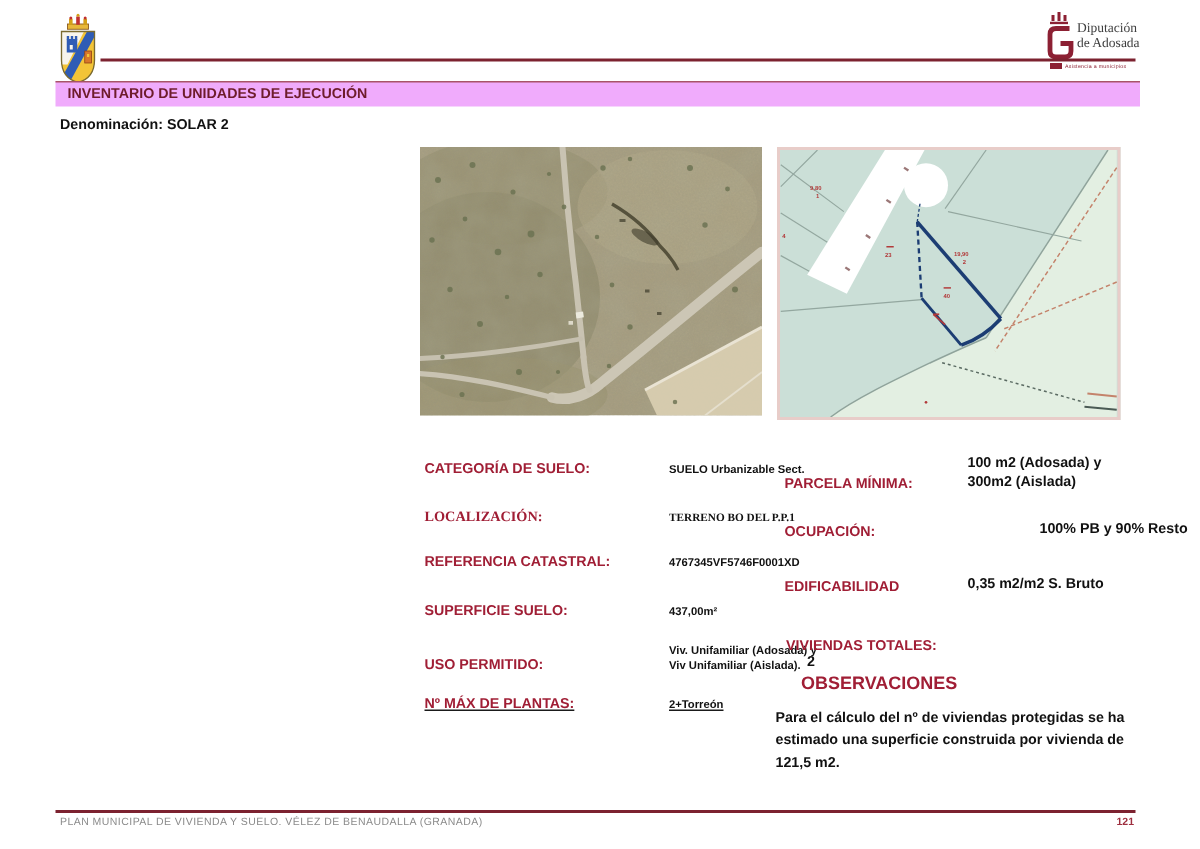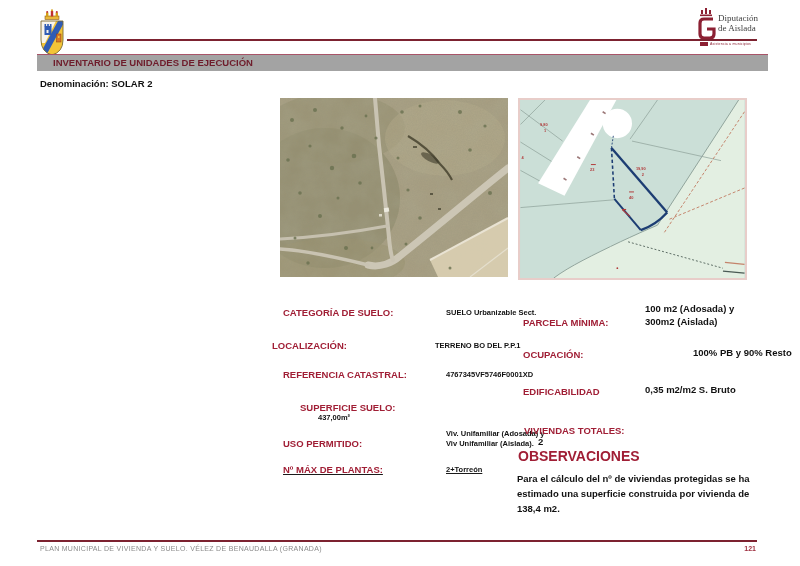--- a/index.html
+++ b/index.html
@@ -3,33 +3,33 @@
 <meta charset="utf-8">
 <style>
   html,body{margin:0;padding:0;background:#ffffff;}
   .page{
     position:relative;width:800px;height:566px;background:#ffffff;overflow:hidden;
     font-family:"Liberation Sans", sans-serif; color:#1a1a1a;
   }
   .abs{position:absolute;}
   .topline{background:#7c2230;height:2px;}
   .titlebar{
-    background:#a3a3a3;height:16px;line-height:16px;
-    color:#6e1c2b;font-weight:bold;font-size:9.5px;padding-left:16px;
+    background:#f0abfc;height:16px;line-height:16px;
+    color:#6e1c2b;font-weight:bold;font-size:9.5px;padding-left:8px;
     border-top:1px solid #a85468;
   }
   .denom{font-size:9.5px;font-weight:bold;color:#111;}
   .frow{display:flex;align-items:flex-end;}
   .flbl{color:#a01e35;font-weight:bold;font-size:9.5px;flex:none;}
   .flbl.w1{width:128px;}
   .flbl.w2{width:122px;}
   .fval{font-weight:bold;color:#111;}
   .fval.small{font-size:7.5px;line-height:10px;width:110px;padding-left:35px;}
   .fval.big{font-size:9.5px;line-height:12.5px;width:108px;}
-  .obs-title{color:#a01e35;font-weight:bold;font-size:14px;}
+  .obs-title{color:#a01e35;font-weight:bold;font-size:12px;margin-left:16px;}
   .obs-text{font-size:9.5px;font-weight:bold;line-height:15px;width:242px;color:#111;}
   .footline{background:#7c2230;height:2px;}
   .foot-left{font-size:7px;color:#8b8b8b;letter-spacing:0.3px;}
   .foot-page{font-size:7px;color:#9e2f3f;font-weight:bold;text-align:right;}
   .logo-name{font-family:"Liberation Serif", serif;color:#3f3f3f;font-size:9px;line-height:9.5px;}
   .logo-tag{font-size:3.5px;color:#8c2033;letter-spacing:0.2px;}
   .mapframe{border:2px solid #e8cdc9;background:#cbdfd7;}
 </style>
 </head>
 <body>
@@ -69,21 +69,21 @@
   <div class="abs" style="left:697px;top:6px;width:70px;height:44px;">
     <svg class="abs" style="left:0;top:0;" width="20" height="36" viewBox="0 0 20 36">
       <rect x="4" y="4" width="2" height="4" fill="#8c2033"></rect>
       <rect x="8" y="2" width="2" height="6" fill="#8c2033"></rect>
       <rect x="12" y="4" width="2" height="4" fill="#8c2033"></rect>
       <rect x="3" y="8.5" width="12" height="1.6" fill="#8c2033"></rect>
       <path d="M16,13 H7 Q3,13 3,17 V28 Q3,32 7,32 H13 Q17,32 17,28 V23 H10" fill="none" stroke="#8c2033" stroke-width="3.2"></path>
     </svg>
     <div class="abs logo-name" style="left:21px;top:8px;">
       <div>Diputación</div>
-      <div>de Aislada</div>
+      <div>de Adosada</div>
     </div>
     <div class="abs" style="left:3px;top:36px;width:8px;height:4px;background:#8c2033;"></div>
     <div class="abs logo-tag" style="left:13px;top:36px;">Asistencia a municipios</div>
   </div>
 
   <div class="abs topline" style="left:67px;top:39px;width:690px;"></div>
 
   <div class="abs titlebar" style="left:37px;top:54px;width:715px;">
     <span>INVENTARIO DE UNIDADES DE EJECUCIÓN</span>
   </div>
@@ -222,29 +222,29 @@
         </g>
         <circle cx="99" cy="172" r="0.9" fill="#b23a3a"></circle>
       </g>
     </svg>
   </div>
 
   <div class="abs frow" style="left:283px;top:307px;">
     <span class="flbl w1">CATEGORÍA DE SUELO:</span>
     <span class="fval small">SUELO Urbanizable Sect.</span>
   </div>
-  <div class="abs frow" style="left:272px;top:340px;">
+  <div class="abs frow" style="left:283px;top:340px;font-family:Liberation Serif, serif;">
     <span class="flbl w1">LOCALIZACIÓN:</span>
     <span class="fval small">TERRENO BO DEL P.P.1</span>
   </div>
   <div class="abs frow" style="left:283px;top:369px;">
     <span class="flbl w1">REFERENCIA CATASTRAL:</span>
     <span class="fval small">4767345VF5746F0001XD</span>
   </div>
-  <div class="abs frow" style="left:283px;top:402px;flex-direction:column;">
+  <div class="abs frow" style="left:283px;top:402px;">
     <span class="flbl w1">SUPERFICIE SUELO:</span>
     <span class="fval small">437,00m²</span>
   </div>
   <div class="abs frow" style="left:283px;top:429px;">
     <span class="flbl w1" style="padding-top:5px;">USO PERMITIDO:</span>
     <span class="fval small" style="width:100px;">Viv. Unifamiliar (Adosada) y Viv Unifamiliar (Aislada).</span>
   </div>
   <div class="abs frow" style="left:283px;top:464px;text-decoration:underline;">
     <span class="flbl w1">Nº MÁX DE PLANTAS:</span>
     <span class="fval small">2+Torreón</span>
@@ -261,19 +261,19 @@
   <div class="abs frow" style="left:523px;top:384px;">
     <span class="flbl w2">EDIFICABILIDAD</span>
     <span class="fval big" style="width:115px;">0,35 m2/m2 S. Bruto</span>
   </div>
   <div class="abs frow" style="left:523px;top:425px;flex-direction:column;">
     <span class="flbl w2">VIVIENDAS TOTALES:</span>
     <span class="fval big" style="padding-left:15px;">2</span>
   </div>
 
   <div class="abs obs-title" style="left:518px;top:448px;">OBSERVACIONES</div>
-  <div class="abs obs-text" style="left:517px;top:471px;">Para el cálculo del nº de viviendas protegidas se ha estimado una superficie construida por vivienda de 138,4 m2.</div>
+  <div class="abs obs-text" style="left:517px;top:471px;">Para el cálculo del nº de viviendas protegidas se ha estimado una superficie construida por vivienda de 121,5 m2.</div>
 
   <div class="abs footline" style="left:37px;top:540px;width:720px;"></div>
   <div class="abs foot-left" style="left:40px;top:545px;">PLAN MUNICIPAL DE VIVIENDA Y SUELO. VÉLEZ DE BENAUDALLA (GRANADA)</div>
   <div class="abs foot-page" style="left:720px;top:545px;width:36px;">121</div>
 
 </div>
 
 </body></html>

